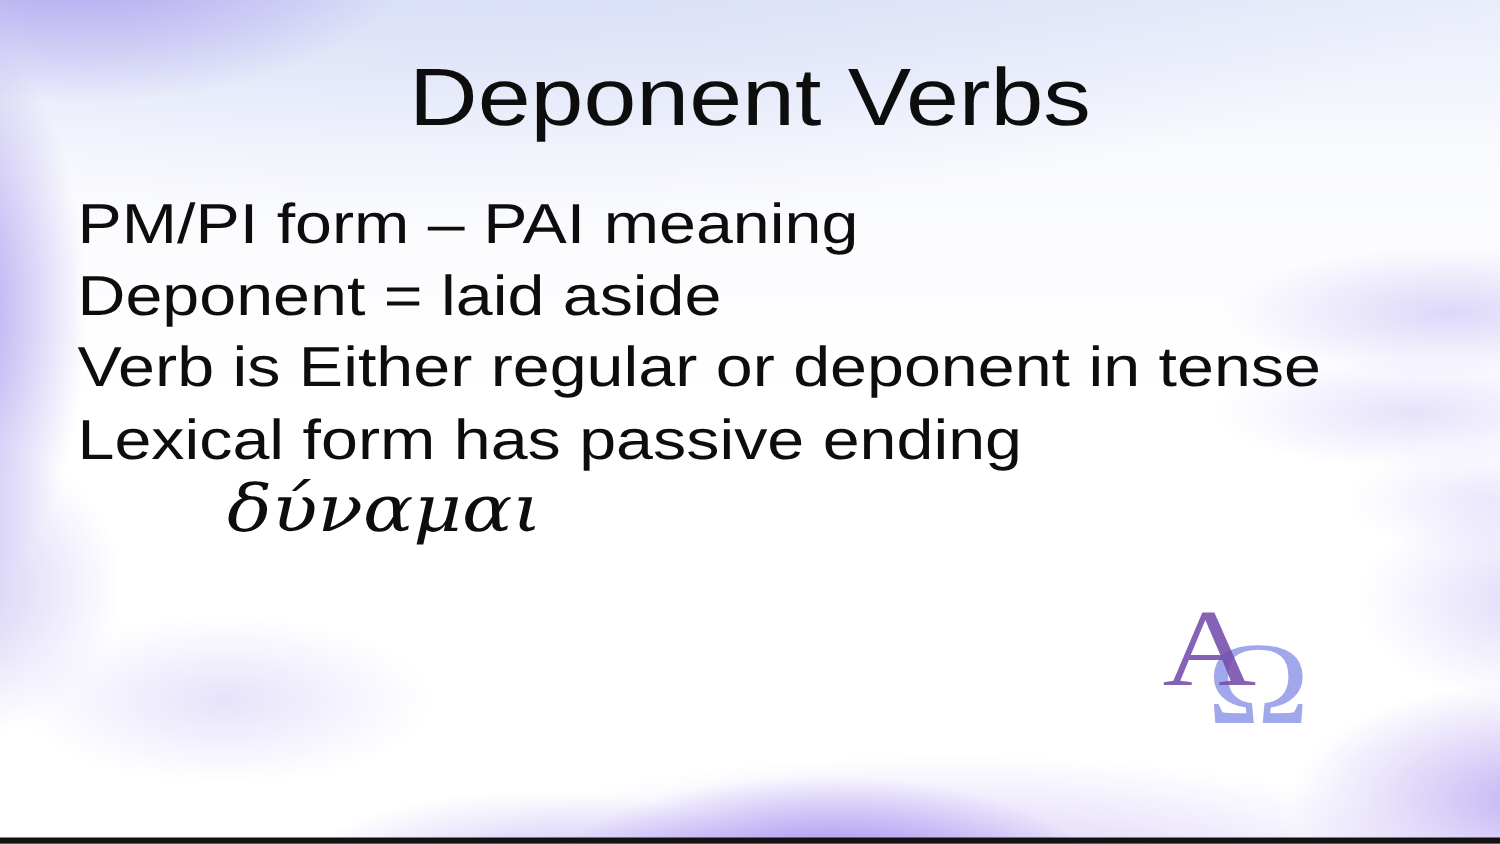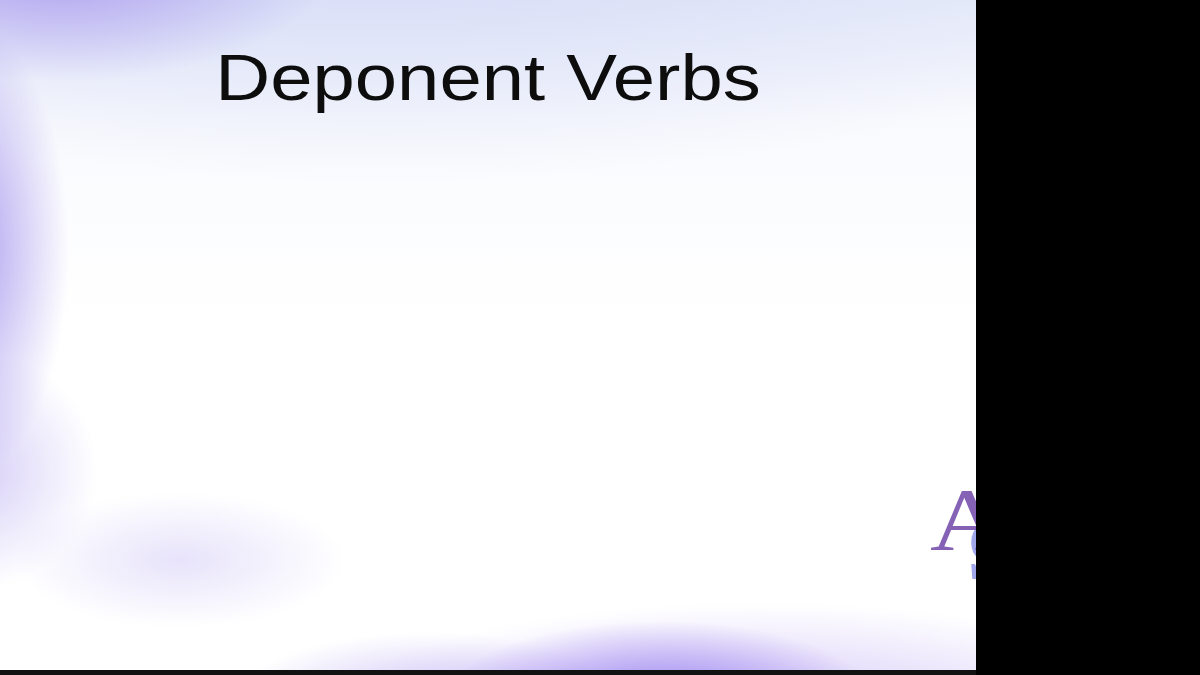--- a/index.html
+++ b/index.html
@@ -2,21 +2,21 @@
 <html><head>
 <meta charset="utf-8">
 <style>
   html, body {
     margin: 0;
     padding: 0;
     background: #000;
   }
   .slide {
     position: relative;
-    width: 976px;
+    width: 1200px;
     height: 675px;
     overflow: hidden;
     font-family: "Liberation Sans", sans-serif;
     background-color: #ffffff;
     background-image:
       
       radial-gradient(ellipse 380px 170px at 60px -40px, rgba(168,152,238,0.95), rgba(168,152,238,0) 72%),
       
       radial-gradient(ellipse 140px 300px at -40px 250px, rgba(160,144,236,0.95), rgba(160,144,236,0) 78%),
       
@@ -114,20 +114,27 @@
     background: #121212;
   }
 </style>
 </head>
 <body>
 
 <div class="slide">
 
   <h1 class="title">Deponent Verbs</h1>
 
+  <div class="body-text">
+    <div class="body-line">PM/PI form – PAI meaning</div>
+    <div class="body-line">Deponent = laid aside</div>
+    <div class="body-line">Verb is Either regular or deponent in tense</div>
+    <div class="body-line">Lexical form has passive ending</div>
+    <div class="greek-line">δύναμαι</div>
+  </div>
 
   <div class="logo">
     <span class="omega">Ω</span>
     <span class="alpha">Α</span>
   </div>
 
   <div class="bottom-bar"></div>
 
 </div>
 

